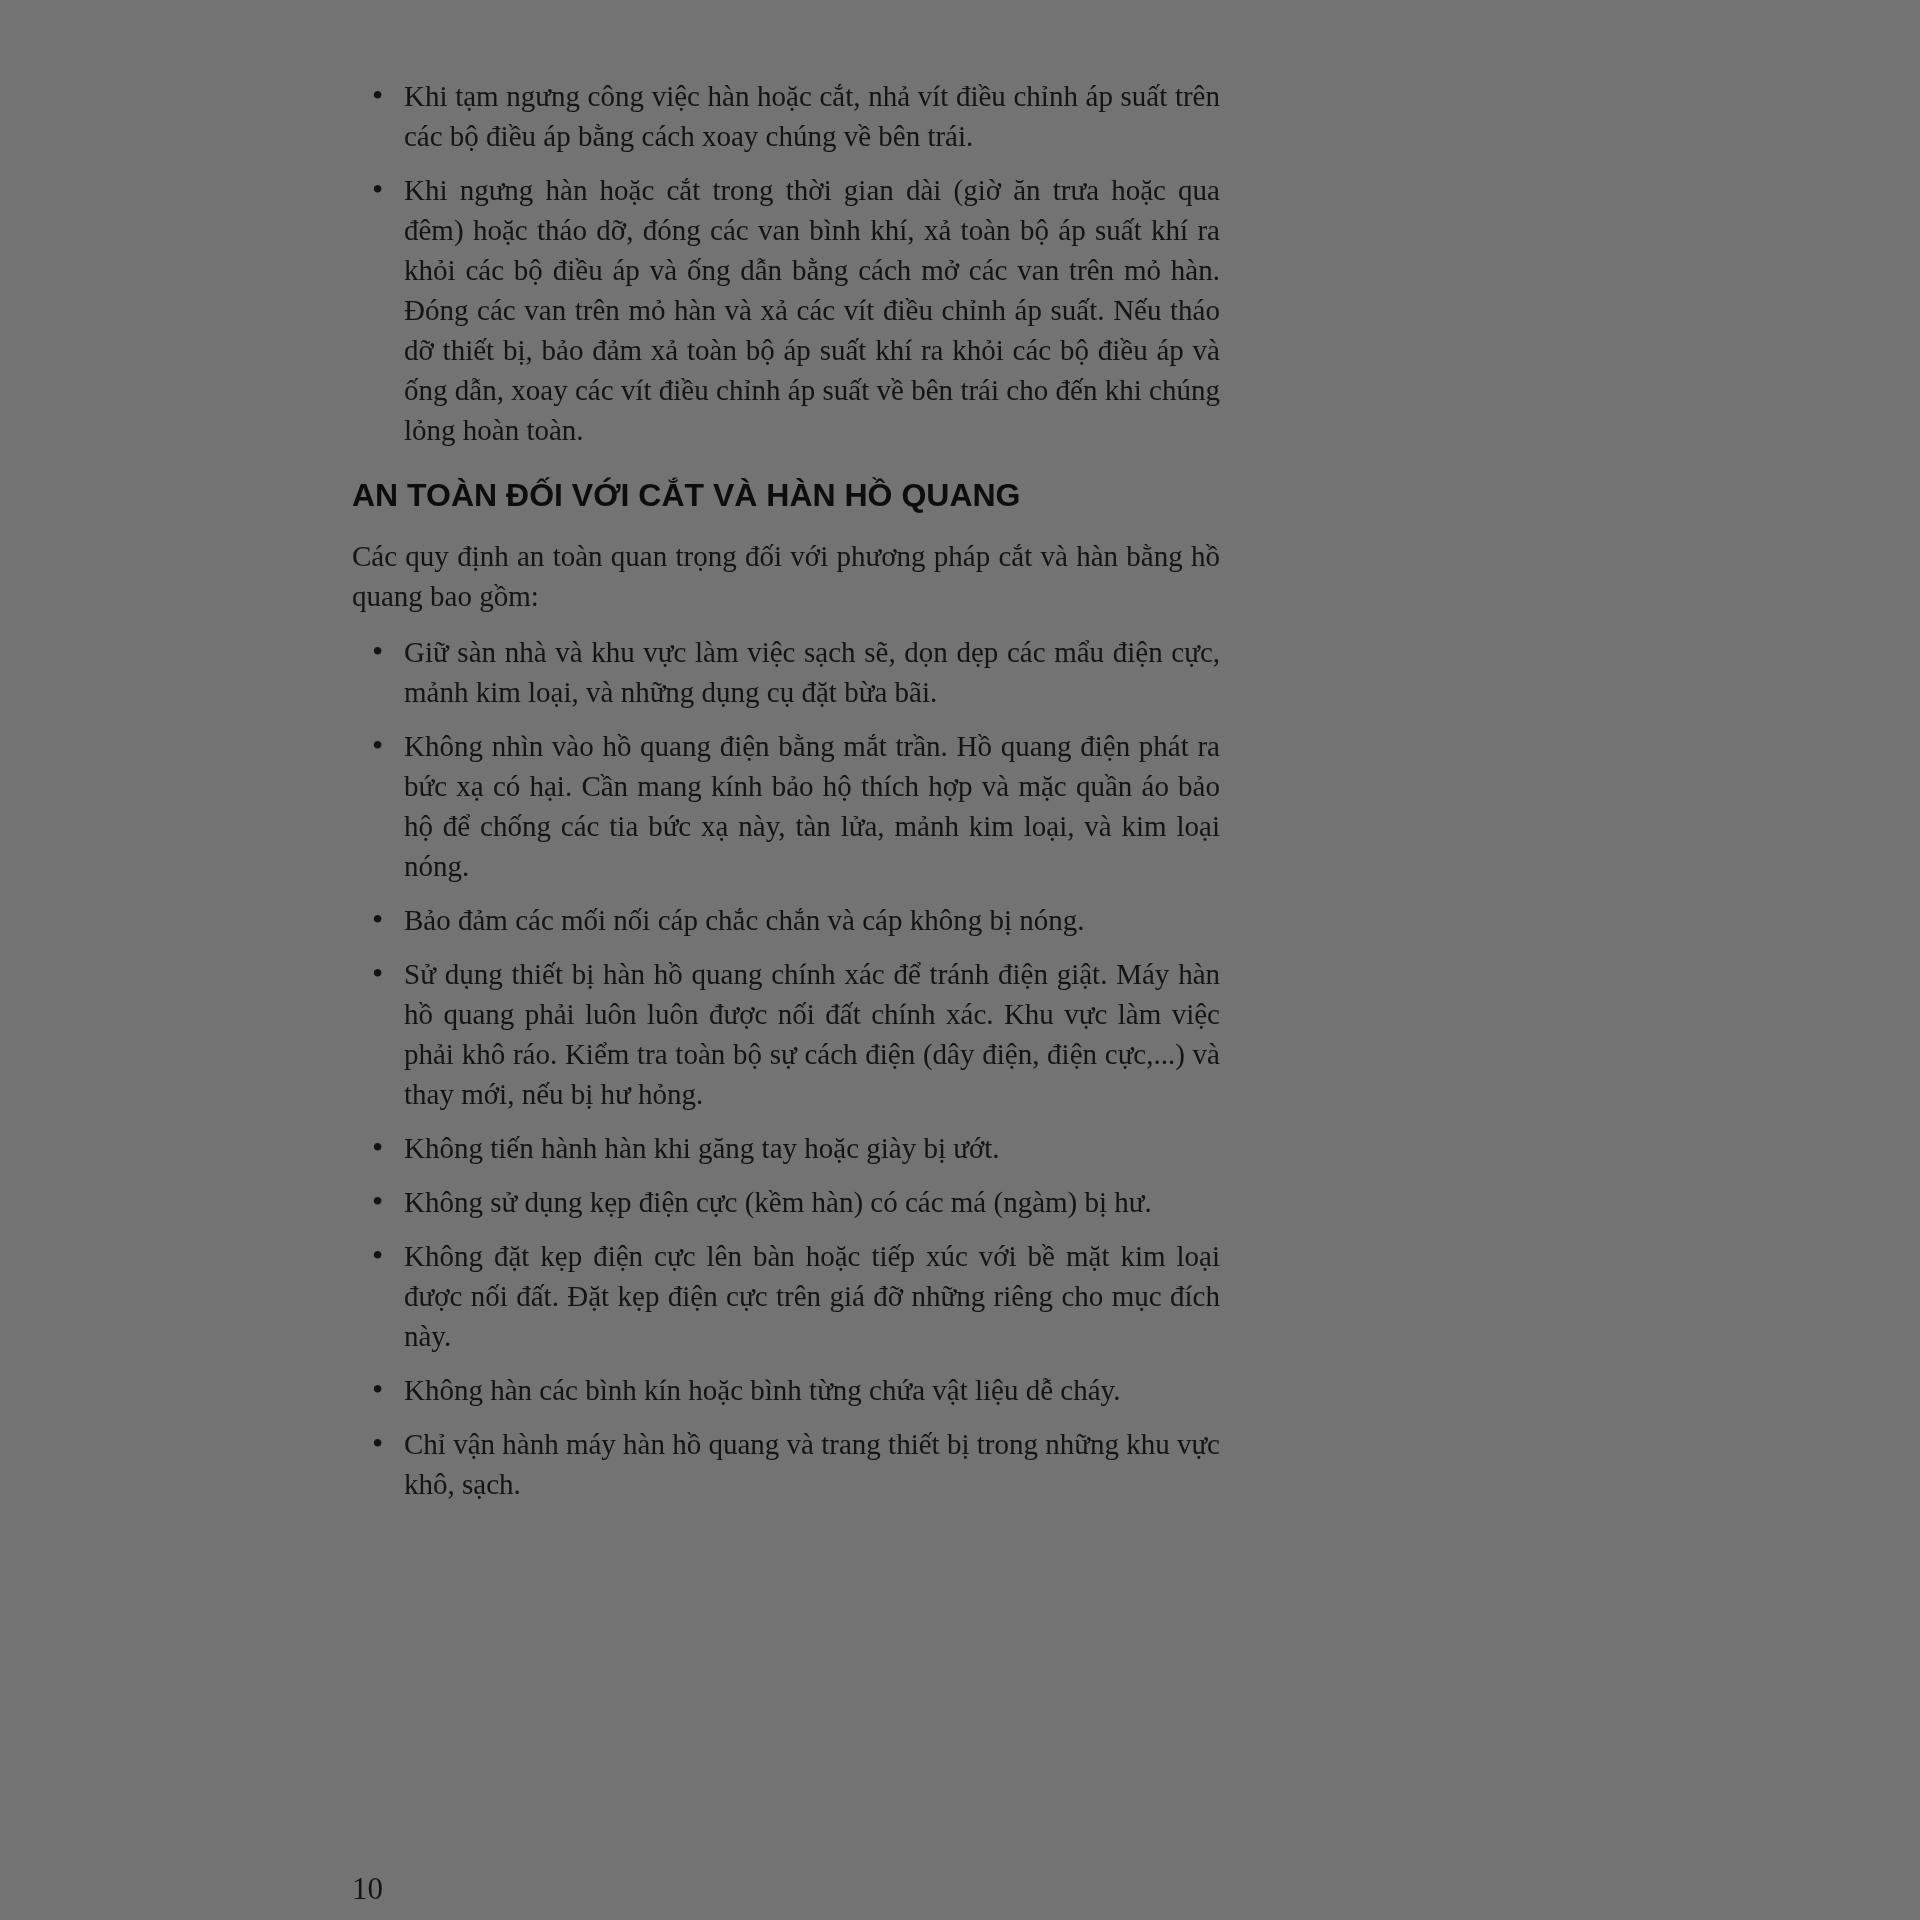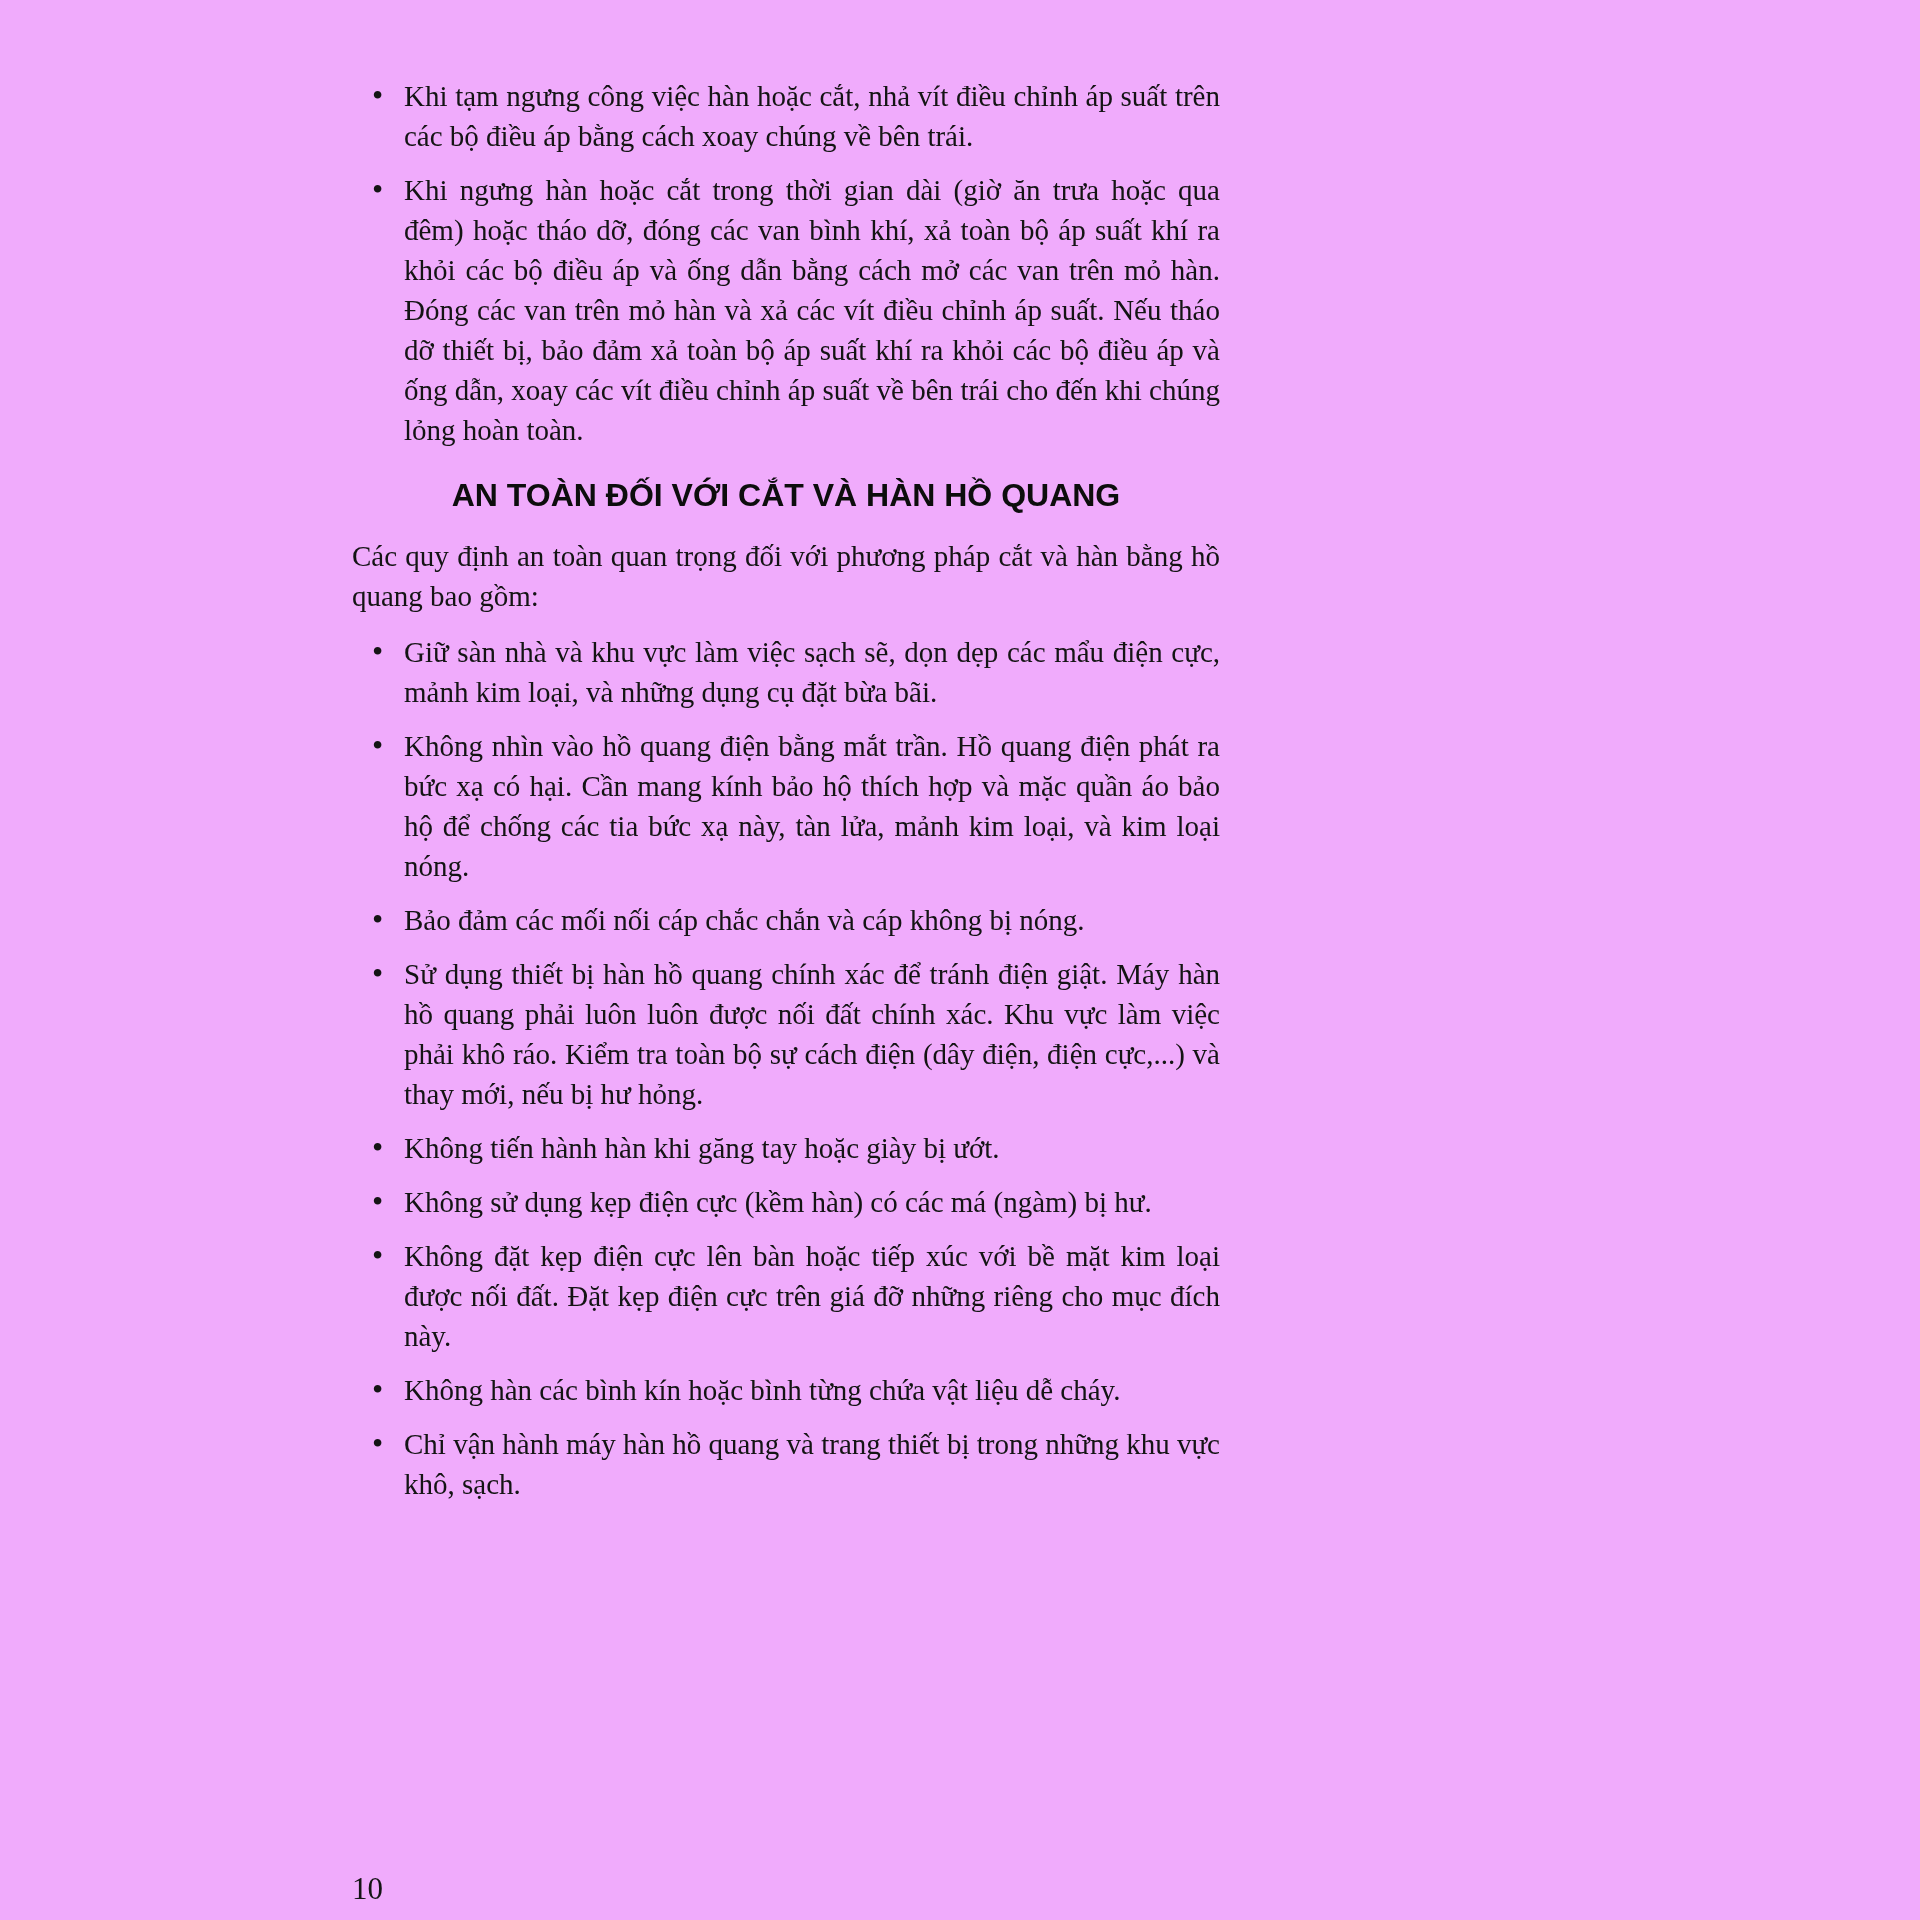--- a/index.html
+++ b/index.html
@@ -10,21 +10,21 @@
   body {
     width: 1920px;
     height: 1920px;
     position: relative;
     font-family: "Liberation Serif", serif;
     color: #141414;
   }
   .page {
     position: absolute;
     inset: 0;
-    background: #f0abfc;
+    background: #737373;
     overflow: hidden;
   }
   .content {
     position: absolute;
     left: 352px;
     top: 76px;
     width: 868px;
     font-size: 29px;
     line-height: 40px;
     text-align: justify;
@@ -46,21 +46,21 @@
     top: -1px;
     font-size: 32px;
     color: #141414;
   }
   h2.heading {
     font-family: "Liberation Sans", sans-serif;
     font-weight: bold;
     font-size: 32px;
     line-height: 38px;
     margin: 26px 0 22px 0;
-    text-align: center;
+    text-align: left;
     color: #0d0d0d;
   }
   p.intro {
     margin: 0 0 16px 0;
   }
   .page-number {
     position: absolute;
     left: 352px;
     top: 1872px;
     font-size: 31px;

